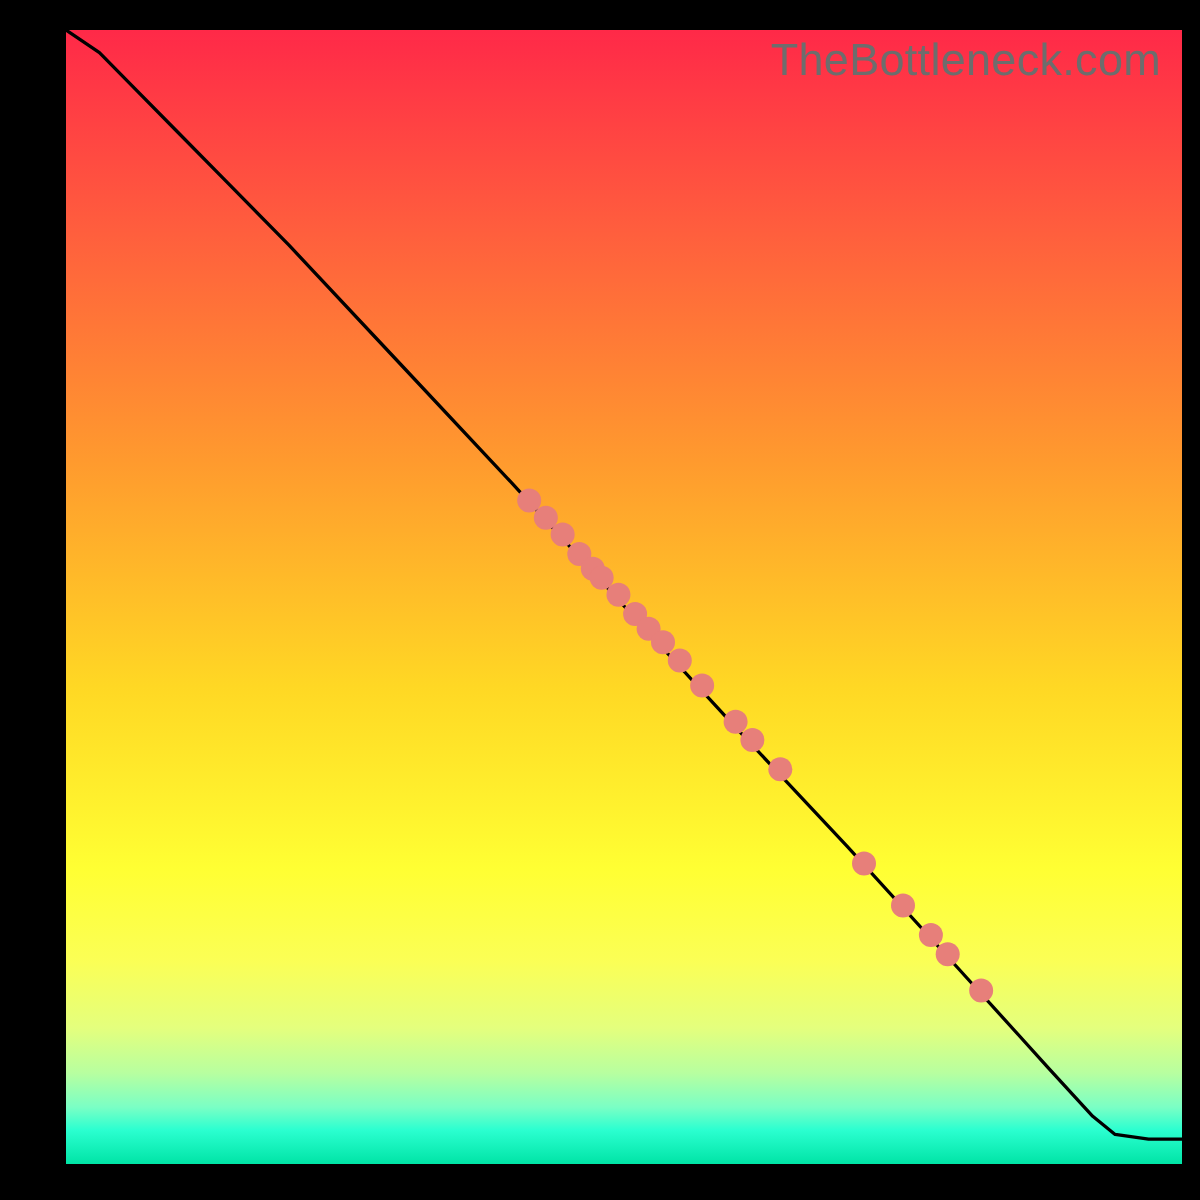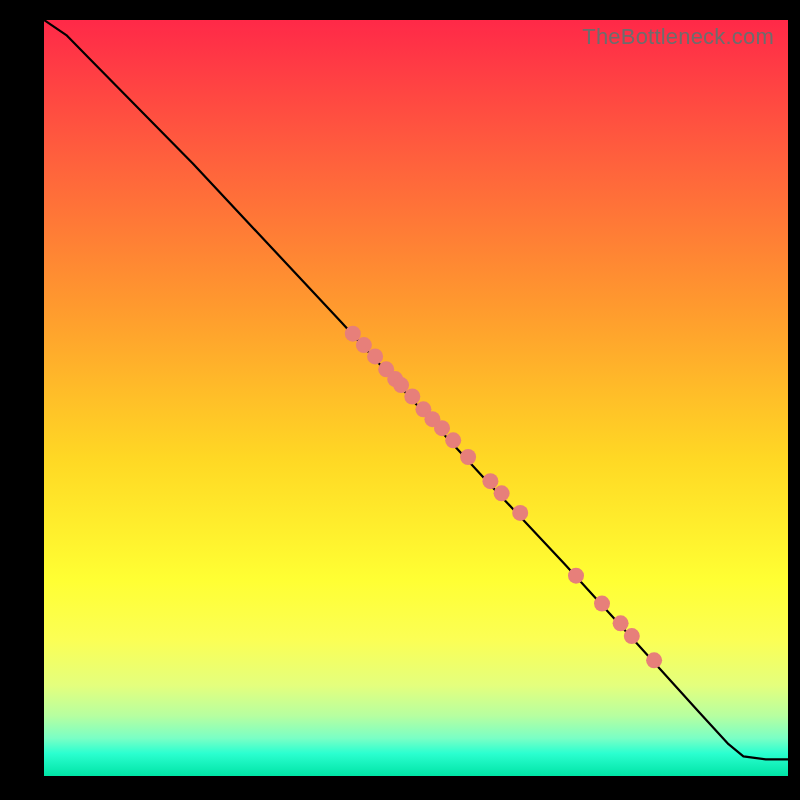--- a/index.html
+++ b/index.html
@@ -29,21 +29,21 @@
       #7affc5 95%,
       #2bffd0 97%,
       #00e4a6 100%
     );
   }
   .watermark {
     position: absolute;
     top: 4px;
     right: 14px;
     color: #6d6d6d;
-    font-size: 22px;
+    font-size: 30px;
     font-weight: 500;
     letter-spacing: 0.2px;
     text-align: right;
   }
   svg.plot {
     position: absolute;
     left: 0;
     top: 0;
     width: 744px;
     height: 756px;

